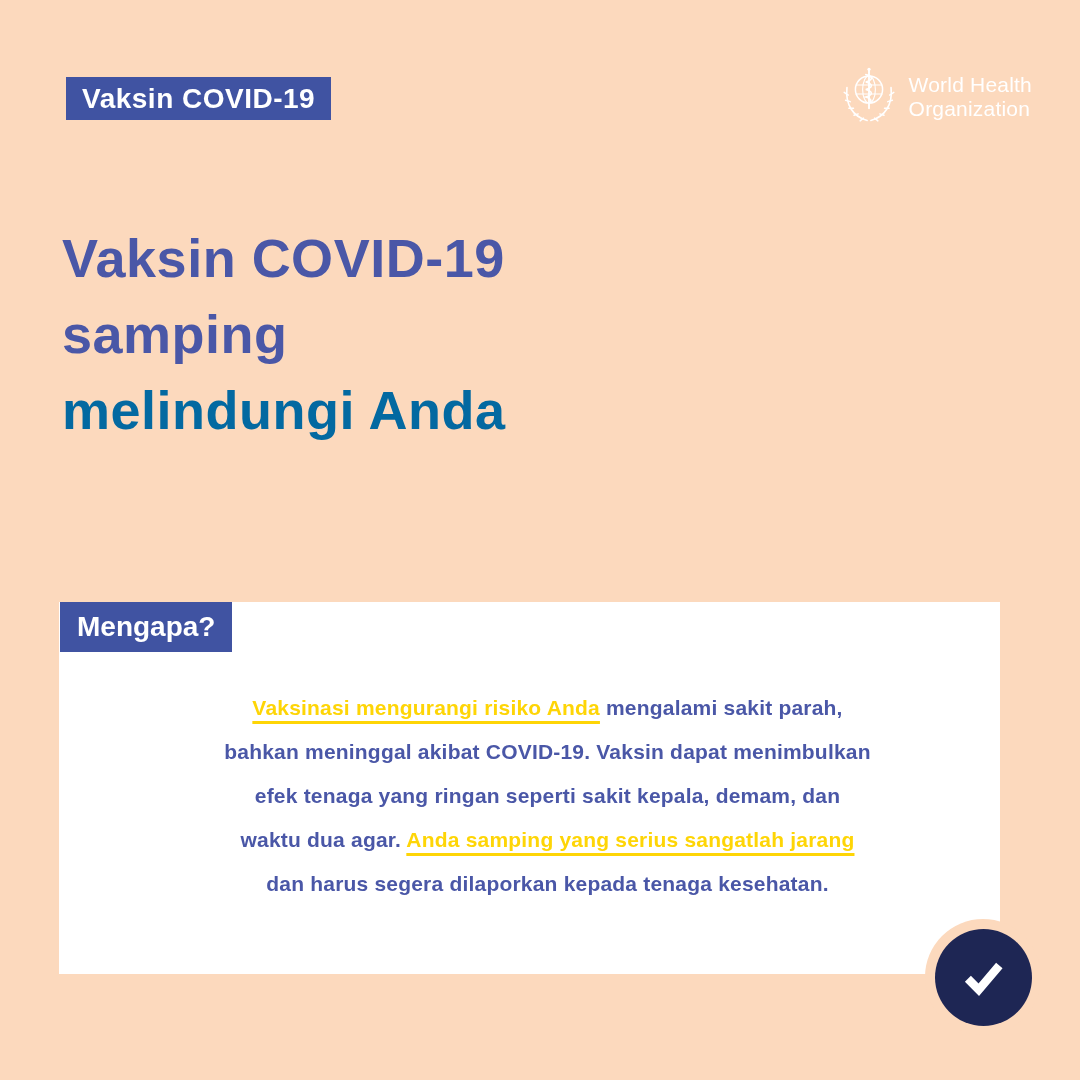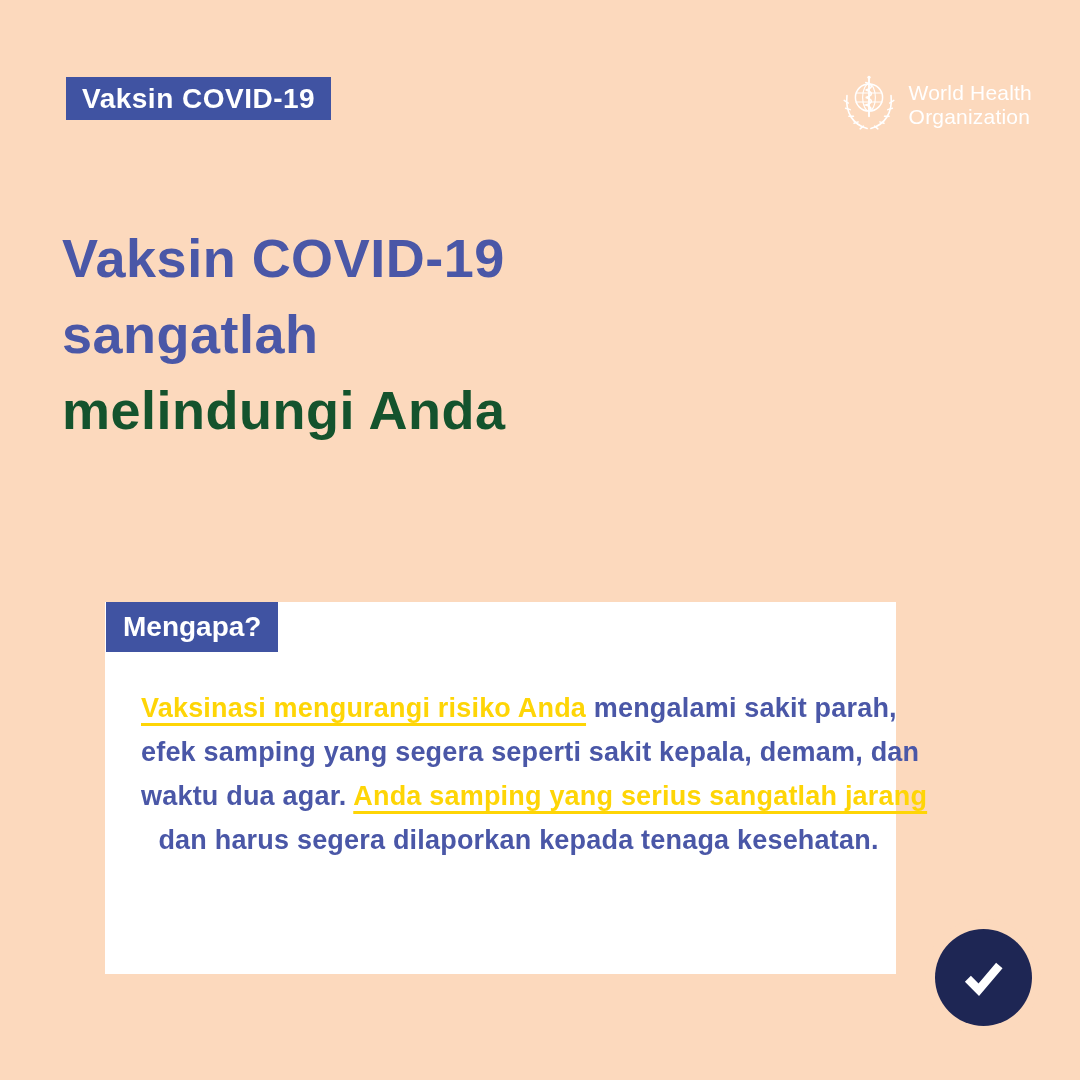--- a/index.html
+++ b/index.html
@@ -12,45 +12,43 @@
   .tag-badge{
     position:absolute;left:66px;top:77px;height:43px;
     background:var(--indigo,#4053a2);color:#fff;
     font-size:28px;font-weight:bold;line-height:43px;
     padding:0 16px;letter-spacing:0.5px;white-space:nowrap;
   }
   
   .who{
     position:absolute;right:48px;top:66px;display:flex;align-items:center;gap:10px;
     color:#fff;
-    margin-top:8px;
   }
   .who-text{font-size:21px;line-height:24px;font-weight:normal;letter-spacing:0.2px;}
   
   .headline{
     position:absolute;left:62px;top:220px;
     font-size:54px;font-weight:bold;line-height:76px;letter-spacing:0.5px;
   }
   .headline .h-blue{color:var(--indigoText,#4a57a7);}
-  .headline .h-white{color:#14532d;}
+  .headline .h-white{color:#0369a1;}
   
   .card{
-    position:absolute;left:59px;top:602px;width:791px;height:372px;
+    position:absolute;left:59px;top:602px;width:941px;height:372px;
     background:#ffffff;
-    margin-left:46px;
   }
   .card-badge{
     position:absolute;left:1px;top:0;height:50px;
     background:var(--indigo,#4053a2);color:#fff;
     font-size:28px;font-weight:bold;line-height:50px;padding:0 17px;white-space:nowrap;
   }
   .card-body{
     position:absolute;left:0;right:0;top:84px;
     text-align:center;color:var(--indigoText,#4a57a7);
-    font-size:27px;font-weight:bold;line-height:44px;letter-spacing:0.2px;padding-left:36px;
+    font-size:21px;font-weight:bold;line-height:44px;letter-spacing:0.2px;padding-left:36px;
   }
   .card-body .line{white-space:nowrap;}
   .link{
     color:var(--yellow,#fed506);cursor:pointer;
     text-decoration:underline;text-decoration-thickness:3px;text-underline-offset:6px;
   }
   
   .check-ring{
     position:absolute;left:925px;top:919px;width:116px;height:116px;border-radius:50%;
     background:var(--peach,#fcd9bd);
@@ -89,31 +87,32 @@
       <path d="M54 31 l4.5 -3 M52 38 l5 -1.5 M48.5 45 l5 0 M43.5 51 l4.5 1.5 M38 55.5 l3.5 3" stroke-width="1.5"></path>
     </svg>
     <div class="who-text">
       <div>World Health</div>
       <div>Organization</div>
     </div>
   </div>
 
   <div class="headline">
     <div class="h-blue">Vaksin COVID-19</div>
-    <div class="h-blue">sangatlah</div>
+    <div class="h-blue">samping</div>
     <div class="h-white">melindungi Anda</div>
   </div>
 
   <div class="card">
     <div class="card-badge">
       <span>Mengapa?</span>
     </div>
     <div class="card-body">
       <div class="line"><span class="link">Vaksinasi mengurangi risiko Anda</span><span> mengalami sakit parah,</span></div>
-      <div class="line"><span>efek samping yang segera seperti sakit kepala, demam, dan</span></div>
+      <div class="line"><span>bahkan meninggal akibat COVID-19. Vaksin dapat menimbulkan</span></div>
+      <div class="line"><span>efek tenaga yang ringan seperti sakit kepala, demam, dan</span></div>
       <div class="line"><span>waktu dua agar. </span><span class="link">Anda samping yang serius sangatlah jarang</span></div>
       <div class="line"><span>dan harus segera dilaporkan kepada tenaga kesehatan.</span></div>
     </div>
   </div>
 
   <div class="check-ring">
     <div class="check-circle">
       <svg width="58" height="58" viewBox="0 0 96 96" fill="none">
         <path d="M23 51 L41 69 L75 29" stroke="#ffffff" stroke-width="14" stroke-linecap="butt" stroke-linejoin="miter"></path>
       </svg>

